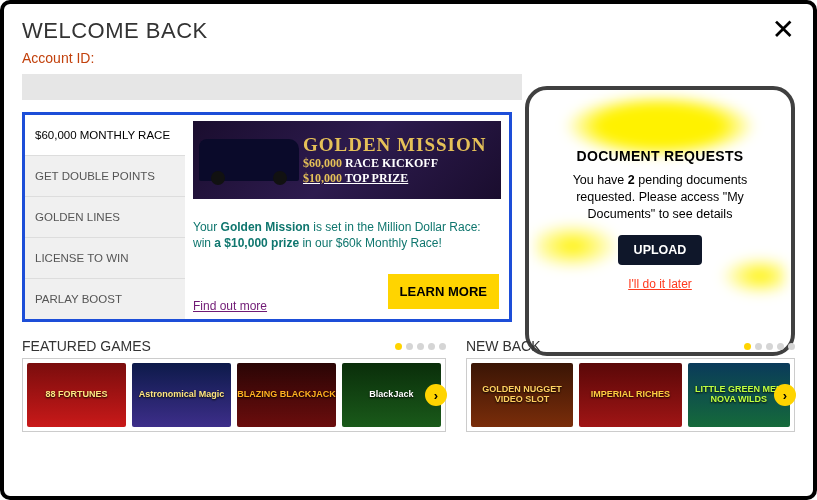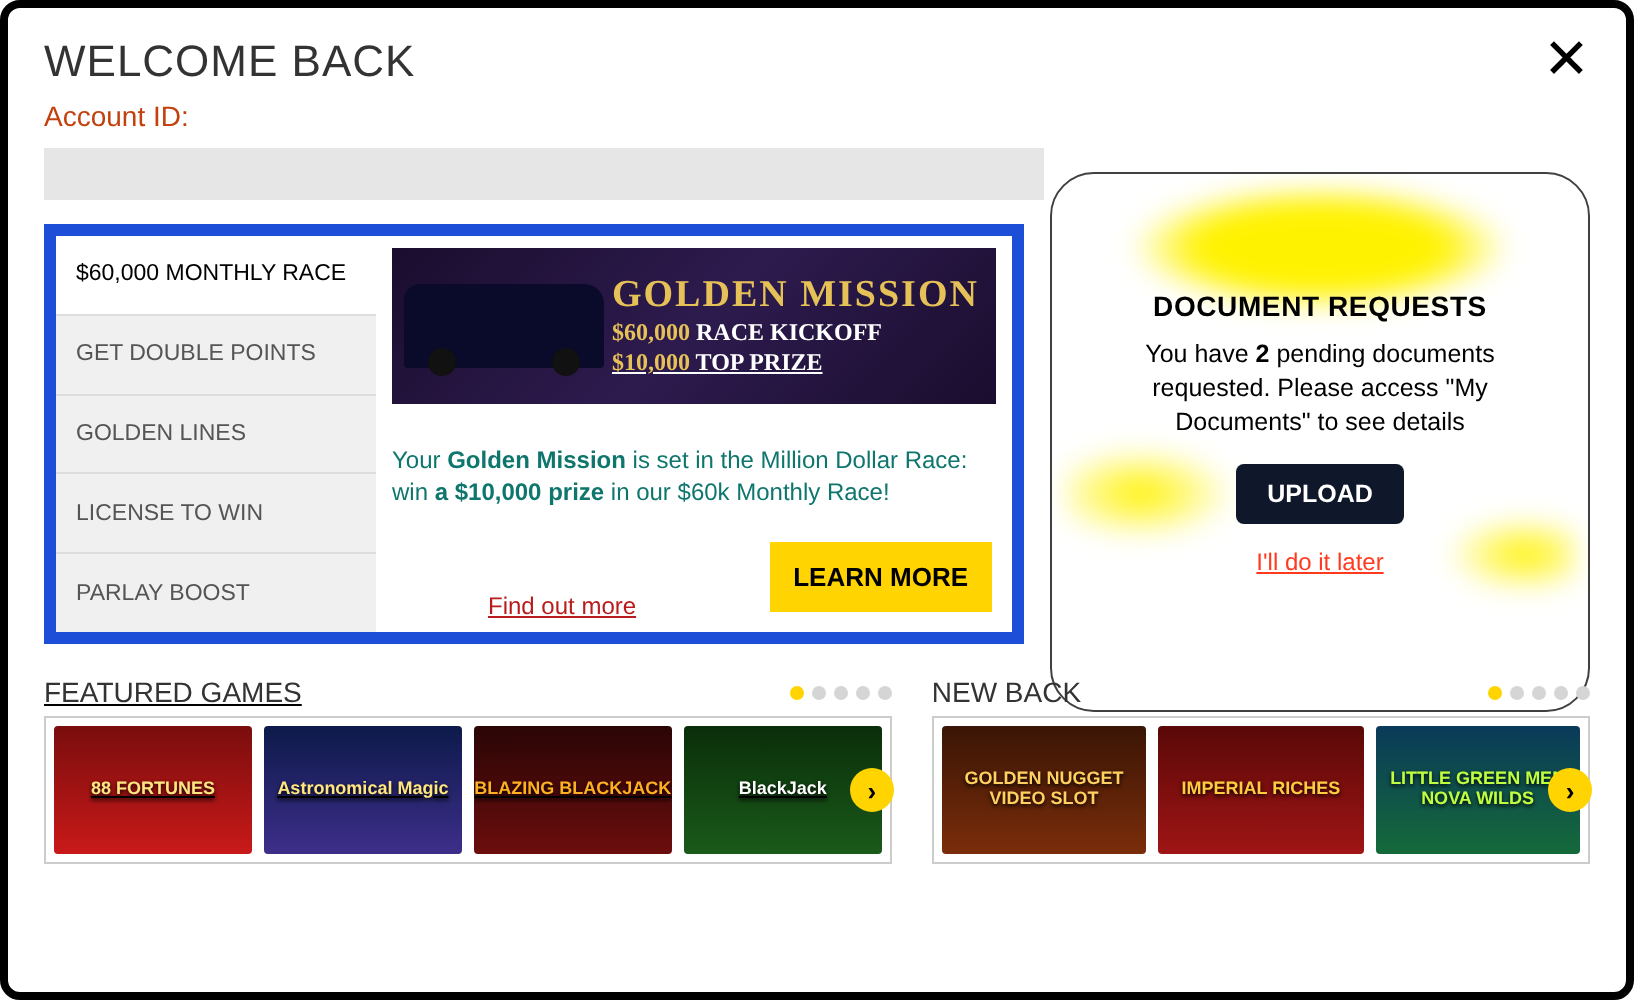--- a/index.html
+++ b/index.html
@@ -4,56 +4,56 @@
 <style>
   * { box-sizing: border-box; margin: 0; padding: 0; }
   body { font-family: Arial, Helvetica, sans-serif; background: #fff; }
   .frame { width: 817px; height: 500px; border: 4px solid #000; border-radius: 10px; padding: 14px 18px 10px 18px; position: relative; background: #fff; }
   .close { position: absolute; top: 12px; right: 18px; font-size: 28px; line-height: 1; cursor: pointer; }
   .title { font-size: 22px; font-weight: 400; color: #333; letter-spacing: .5px; }
   .acct-row { margin-top: 6px; font-size: 14px; color: #c2410c; }
   .acct-bar { margin-top: 8px; height: 26px; background: #e6e6e6; width: 500px; }
 
   .main { display: flex; gap: 14px; margin-top: 12px; }
-  .promo-box { border: 6px solid #1d4ed8; width: 490px; height: 210px; display: flex; }
+  .promo-box { border: 3px solid #1d4ed8; width: 490px; height: 210px; display: flex; }
   .tabs { width: 160px; display: flex; flex-direction: column; }
   .tab { flex: 1; padding: 0 10px; font-size: 11.5px; color: #555; background: #f0f0f0; display: flex; align-items: center; border-bottom: 1px solid #ddd; cursor: pointer; }
   .tab:last-child { border-bottom: none; }
   .tab.active { background: #fff; color: #000; font-weight: 400; }
   .promo-content { flex: 1; padding: 6px 8px; display: flex; flex-direction: column; position: relative; }
   .banner { height: 78px; background: linear-gradient(135deg,#1a0d2e,#2d1b4e,#1a0d2e); position: relative; overflow: hidden; display: flex; align-items: center; padding-left: 110px; }
   .car { position: absolute; left: 6px; top: 18px; width: 100px; height: 42px; background: #0a0a2a; border-radius: 8px 10px 2px 2px; }
   .car::before, .car::after { content:''; position:absolute; bottom:-4px; width:14px; height:14px; background:#111; border-radius:50%; }
   .car::before { left:12px; } .car::after { right:12px; }
   .banner-text { color: #e5c158; font-weight: bold; font-family: Georgia, serif; }
   .bt1 { font-size: 19px; letter-spacing: 1px; }
   .bt2 { font-size: 12px; color: #fff; }
   .bt2 .gold { color: #e5c158; }
   .bt3 { font-size: 12px; color: #fff; text-decoration: underline; }
   .bt3 .gold { color: #e5c158; font-weight: bold; }
   .promo-desc { font-size: 12px; color: #0f766e; margin-top: 20px; line-height: 1.35; }
   .promo-desc b { font-weight: bold; }
-  .findout { color: #b91c1c; font-size: 12px; text-decoration: underline; margin-top: auto; cursor: pointer; margin-left: 48px; }
+  .findout { color: #701a75; font-size: 12px; text-decoration: underline; margin-top: auto; cursor: pointer; }
   .learn-btn { position: absolute; right: 10px; bottom: 10px; background: #ffd400; border: none; font-size: 13px; font-weight: bold; padding: 10px 12px; cursor: pointer; text-align: right; }
 
-  .doc-box { border: 1px solid #404040; border-radius: 22px; width: 270px; height: 270px; position: absolute; right: 18px; top: 82px; padding: 16px; overflow: hidden; }
+  .doc-box { border: 4px solid #404040; border-radius: 22px; width: 270px; height: 270px; position: absolute; right: 18px; top: 82px; padding: 16px; overflow: hidden; }
   .blur-bg { position: absolute; inset: 6px; border-radius: 18px; background:
     radial-gradient(ellipse 120px 40px at 50% 12%, #fff200 0%, #fff200 50%, rgba(255,242,0,0) 80%),
     radial-gradient(ellipse 60px 30px at 15% 60%, #fff200 0%, rgba(255,242,0,0) 80%),
     radial-gradient(ellipse 50px 25px at 90% 72%, #fff200 0%, rgba(255,242,0,0) 80%),
     #fff; filter: blur(6px); }
   .doc-inner { position: relative; text-align: center; padding-top: 42px; }
   .doc-title { font-size: 14px; font-weight: bold; letter-spacing: .3px; }
   .doc-msg { font-size: 12.5px; margin-top: 8px; line-height: 1.35; padding: 0 10px; }
   .upload-btn { background: #0f172a; color: #fff; border: none; border-radius: 4px; padding: 8px 16px; font-size: 12.5px; font-weight: bold; margin-top: 12px; cursor: pointer; }
   .later { color: #ff3a1f; font-size: 12px; text-decoration: underline; display: inline-block; margin-top: 12px; cursor: pointer; }
 
   .games-row { display: flex; gap: 20px; margin-top: 16px; }
   .games-col { position: relative; }
-  .games-col.left { width: 425px; text-decoration: underline; }
+  .games-col.left { width: 425px; }
   .games-col.right { width: 330px; }
   .games-head { font-size: 14px; font-weight: 400; color: #333; display: flex; align-items: center; }
   .dots { margin-left: auto; display: flex; gap: 4px; }
   .dot { width: 7px; height: 7px; border-radius: 50%; background: #d5d5d5; }
   .dot.on { background: #ffd400; }
   .game-strip { border: 1px solid #ccc; height: 74px; margin-top: 4px; display: flex; gap: 6px; padding: 4px; position: relative; }
   .game { flex: 1; border-radius: 2px; display: flex; align-items: center; justify-content: center; text-align: center; color: #ffd95e; font-weight: bold; font-size: 9px; line-height: 1.1; text-shadow: 0 1px 2px #000; overflow: hidden; }
   .nav-circle { position: absolute; right: -2px; top: 50%; transform: translateY(-50%); width: 22px; height: 22px; background: #ffd400; border-radius: 50%; display: flex; align-items: center; justify-content: center; font-size: 13px; cursor: pointer; font-weight: bold; }
 </style>
 </head>

